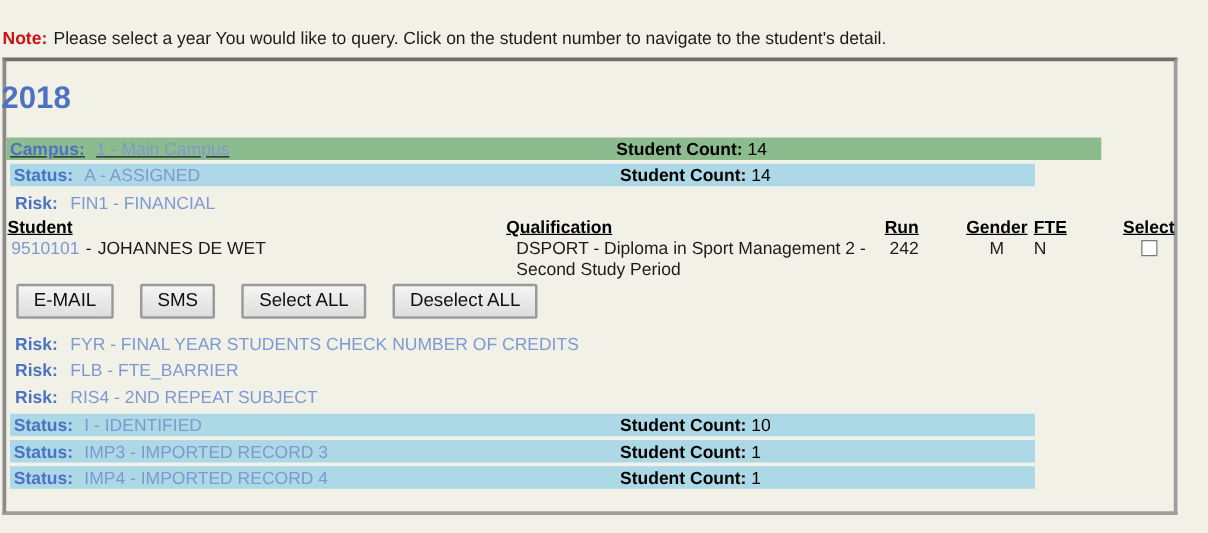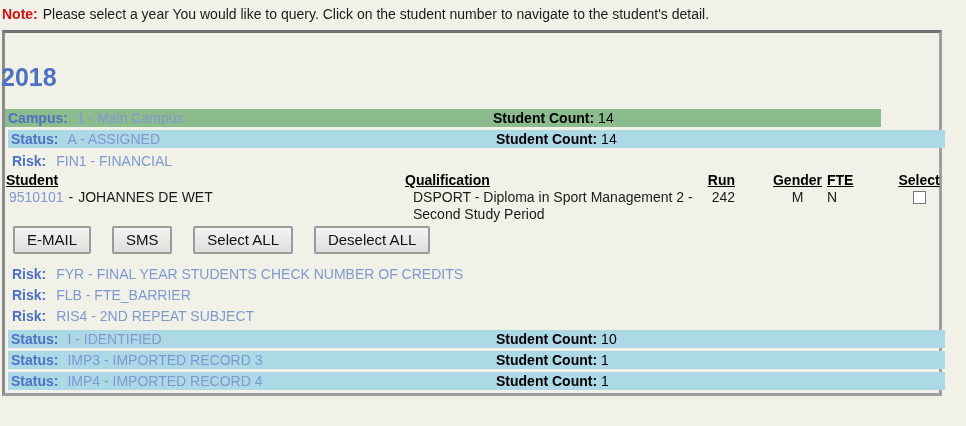--- a/index.html
+++ b/index.html
@@ -12,44 +12,44 @@
     --text-black:#1b1b1b;
   }
   *{box-sizing:border-box;}
   html,body{margin:0;padding:0;}
   body{
     width:966px;height:426px;overflow:hidden;
     background:var(--page-bg);
     font-family:"Liberation Sans","DejaVu Sans",sans-serif;
     font-size:14px;color:var(--text-black);
   }
-  .note{padding:6px 0 0 2px;line-height:16px;white-space:nowrap;}
+  .note{padding:6px 0 0 2px;line-height:16px;white-space:nowrap;margin-top:16px;}
   .note .note-label{color:var(--note-red);font-weight:bold;margin-right:5px;}
   .box{
     margin:8px 0 0 2px;
     width:940px;height:366px;
     border:3px solid;
     border-color:#6e6e6e #9e9e9e #9e9e9e #8b8b8b;
     position:relative;
     background:var(--page-bg);
   }
   .year{
-    margin:31px 0 0 -4px;
+    margin:16px 0 0 -4px;
     font-size:25px;line-height:26px;font-weight:bold;
     color:var(--label-blue);
   }
   .bar{
     position:relative;height:18px;line-height:18px;white-space:nowrap;
   }
   .bar .blabel{font-weight:bold;color:var(--label-blue);padding-left:3px;margin-right:9px;}
   .bar .bvalue{color:var(--value-blue);}
   .bar .count{position:absolute;left:488px;top:0;color:#000;}
   .bar .count .clabel{font-weight:bold;margin-right:4px;}
-  .bar-campus{margin-top:19px;width:876px;background:var(--green-bar);}
-  .bar-blue{margin-left:3px;width:937px;background:var(--blue-bar);}
+  .bar-campus{margin-top:19px;width:876px;background:var(--green-bar);text-decoration:underline;}
+  .bar-blue{margin-left:3px;width:820px;background:var(--blue-bar);}
   .bar-status-top{margin-top:3px;}
   .risk-line{height:18px;line-height:18px;padding-left:7px;white-space:nowrap;}
   .risk-line .rlabel{font-weight:bold;color:var(--label-blue);margin-right:10px;}
   .risk-line .rvalue{color:var(--value-blue);margin-top:39px;}
   .risk-top{margin-top:4px;}
   .stutable{position:relative;height:50px;margin-top:2px;}
   .stutable .cell{position:absolute;line-height:17px;}
   .th{font-weight:bold;text-decoration:underline;color:#000;}
   .col-student{left:1px;width:390px;}
   .col-qual{left:400px;width:292px;}

